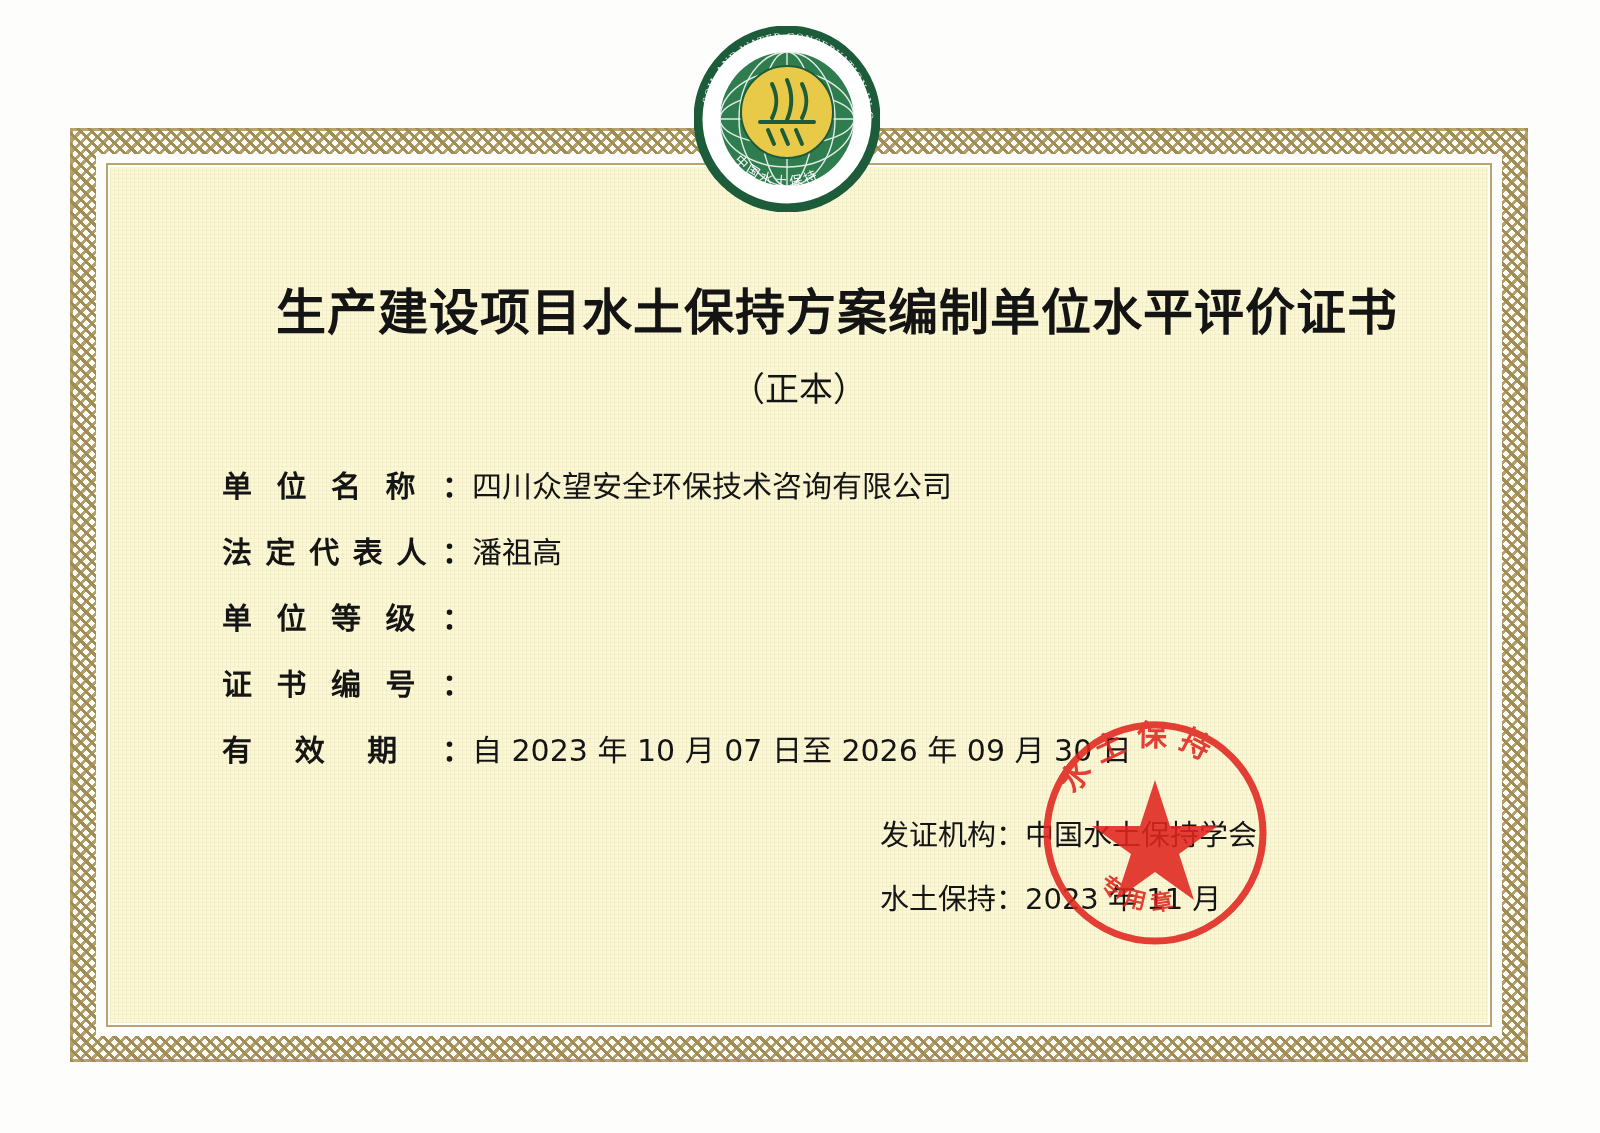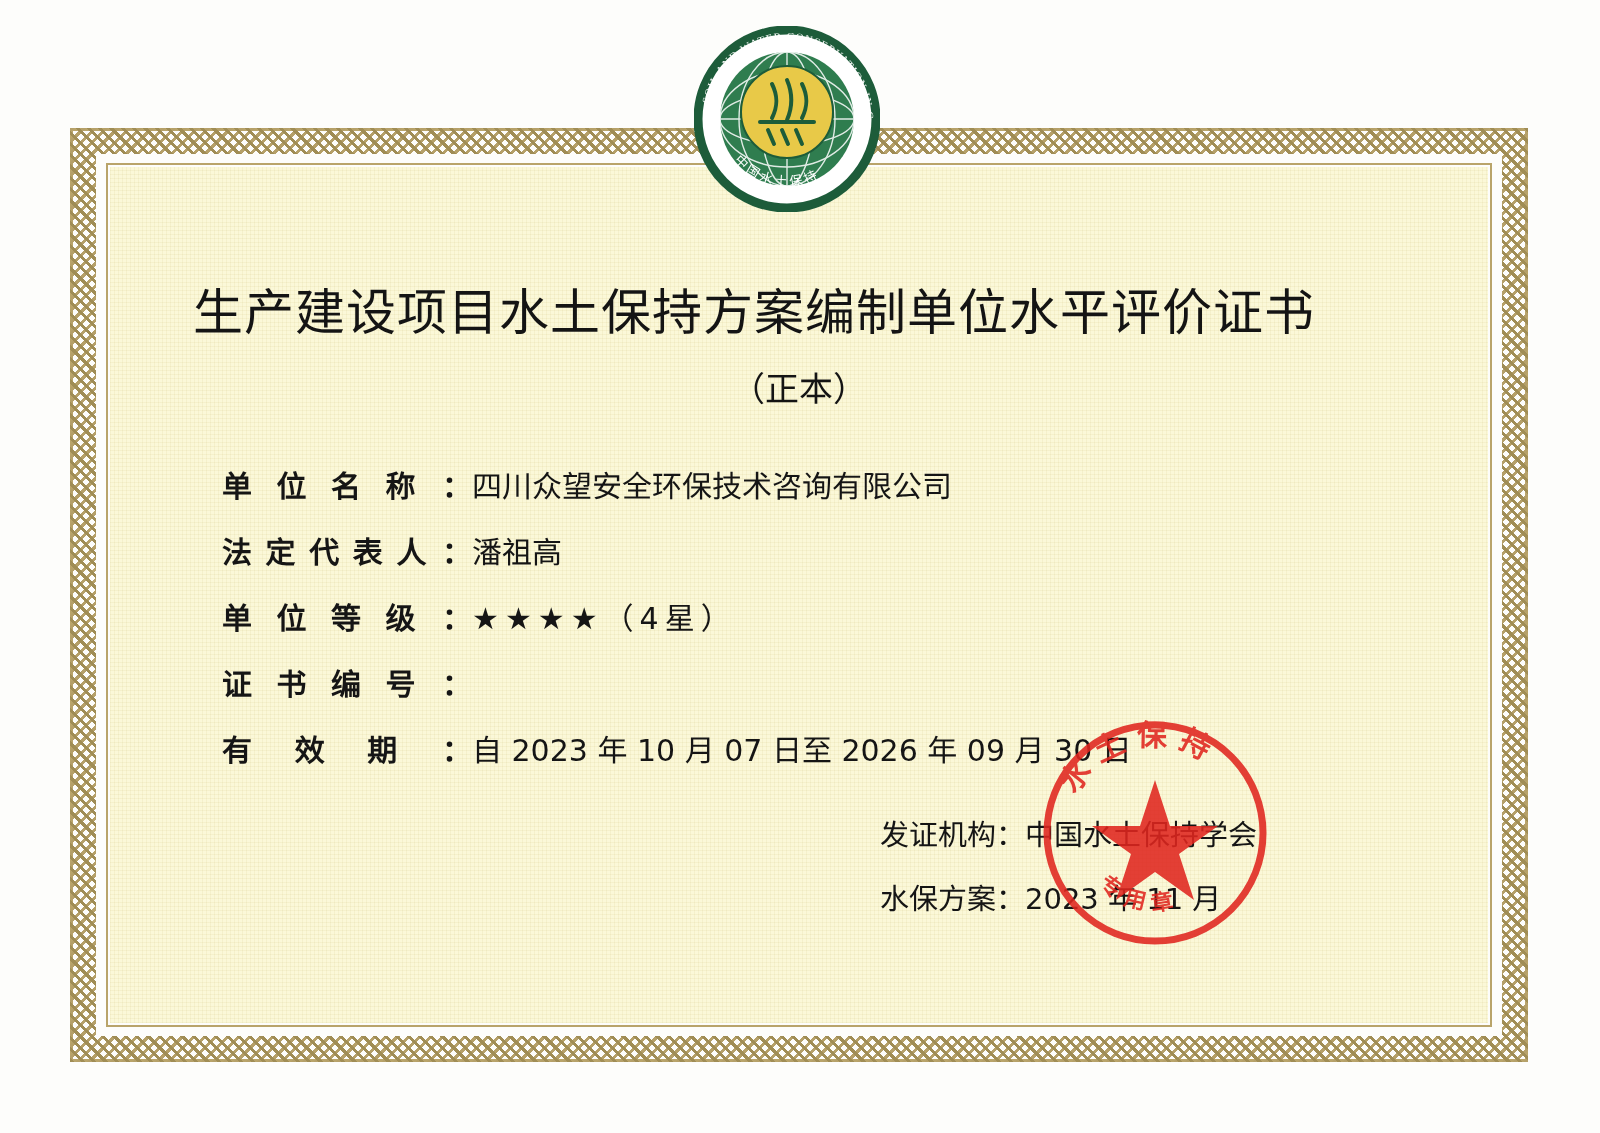--- a/index.html
+++ b/index.html
@@ -65,23 +65,23 @@
     position:absolute;
     left:694px;top:26px;
     width:186px;height:186px;
     z-index:6;
   }
   
   .title{
     position:absolute;
     left:110px;top:272px;
     width:1288px;
-    text-align:center;
+    text-align:right;
     font-family:"DejaVu Serif","Liberation Serif",serif;
-    font-weight:normal;
+    font-weight:bold;
     font-size:50px;
     letter-spacing:1px;
     color:#141414;
     z-index:5;
   }
   .subtitle{
     position:absolute;
     left:110px;top:362px;
     width:1378px;
     text-align:center;
@@ -218,21 +218,20 @@
     </div>
 
     <div class="row">
       <span class="label">
         <span class="ch">单</span>
           <span class="ch">位</span>
           <span class="ch">等</span>
           <span class="ch">级</span>
           <span class="colon">：</span>
       </span>
-      <span class="value stars">★★★★（4星）</span>
     </div>
 
     <div class="row">
       <span class="label">
         <span class="ch">证</span>
           <span class="ch">书</span>
           <span class="ch">编</span>
           <span class="ch">号</span>
           <span class="colon">：</span>
       </span>
@@ -248,21 +247,21 @@
       <span class="value">自 2023 年 10 月 07 日至 2026 年 09 月 30 日</span>
     </div>
 
   </div>
 
   <div class="issuer">
     <div>
       <span>发证机构：</span><span>中国水土保持学会</span>
     </div>
     <div>
-      <span>水保方案：</span><span>2023 年 11 月</span>
+      <span>水土保持：</span><span>2023 年 11 月</span>
     </div>
   </div>
 
   <div class="seal">
     <svg viewBox="0 0 230 230" width="230" height="230" aria-hidden="true">
       <circle cx="115" cy="115" r="108" fill="none" stroke="#e0261f" stroke-width="7"></circle>
       <polygon fill="#e0261f" points="115,62 130,108 178,108 139,136 154,182 115,154 76,182 91,136 52,108 100,108"></polygon>
       <defs>
         <path id="sealTop" d="M28 115 A87 87 0 0 1 202 115" fill="none"></path>
         <path id="sealBottom" d="M38 115 A77 77 0 0 0 192 115" fill="none"></path>

